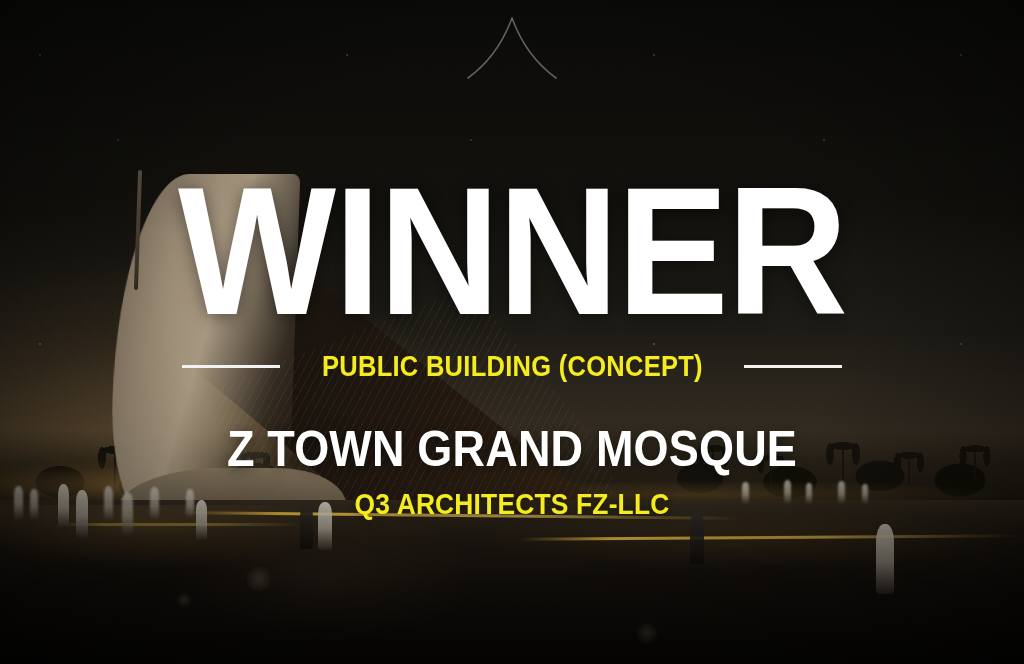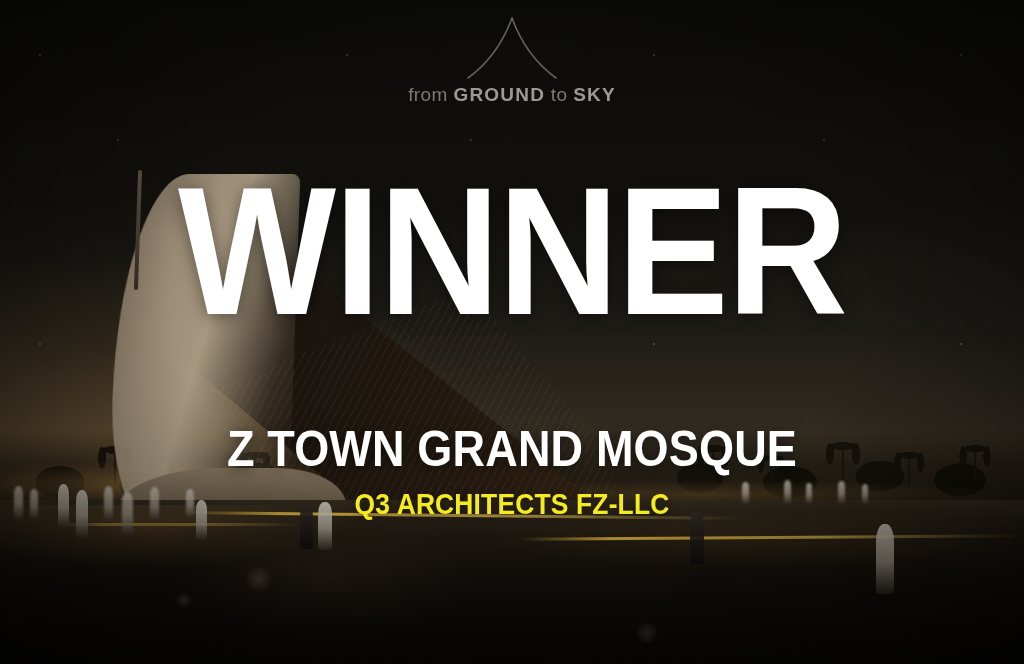--- a/index.html
+++ b/index.html
@@ -385,24 +385,28 @@
     <div class="grain"></div>
   </div>
 
   <div class="content">
 
     <div class="logo-block">
       <svg class="logo-mark" viewBox="0 0 120 74" aria-hidden="true">
         <path d="M60 4 C 52 26, 38 48, 16 64" fill="none" stroke="#9a9790" stroke-width="1.6" stroke-linecap="round"></path>
         <path d="M60 4 C 68 26, 82 48, 104 64" fill="none" stroke="#9a9790" stroke-width="1.6" stroke-linecap="round"></path>
       </svg>
-      <div class="logo-text"><span>from </span><span class="b">GROUND</span><span> to </span><span class="b">SKY</span></div>
     </div>
 
 
     <div class="winner">WINNER</div>
 
+    <div class="category-row">
+      <div class="rule"></div>
+      <div class="category">PUBLIC BUILDING (CONCEPT)</div>
+      <div class="rule"></div>
+    </div>
 
     <div class="project">Z TOWN GRAND MOSQUE</div>
     <div class="firm">Q3 ARCHITECTS FZ-LLC</div>
 
   </div>
 </div>
 
 </body></html>

